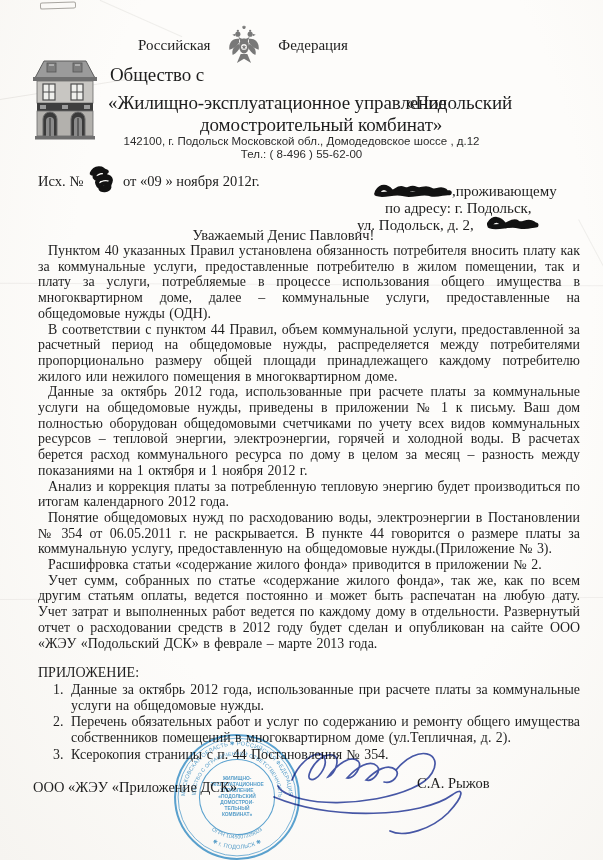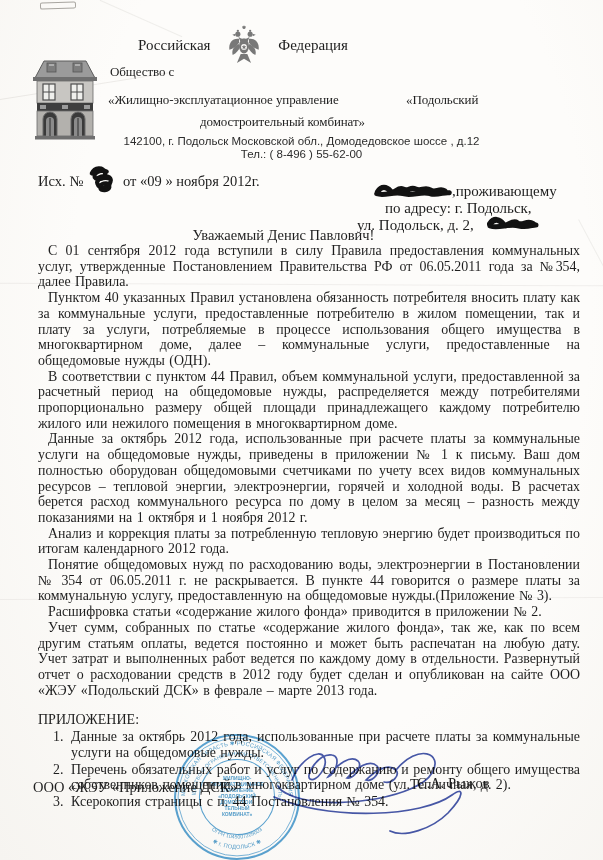--- a/index.html
+++ b/index.html
@@ -18,21 +18,21 @@
   .crease.c1{left:-8px;top:86px;width:180px;height:1px;transform:rotate(-9deg);}
   .crease.c2{left:96px;top:18px;width:90px;height:1px;transform:rotate(24deg);background:rgba(120,115,108,0.10);}
   .crease.c3{left:0;top:284px;width:603px;height:1px;background:rgba(110,105,100,0.09);transform:rotate(0.25deg);}
   .crease.c4{left:0;top:598px;width:603px;height:1px;background:rgba(110,105,100,0.08);transform:rotate(-0.2deg);}
   .crease.c5{left:560px;top:250px;width:70px;height:1px;transform:rotate(62deg);background:rgba(120,115,108,0.10);}
   .staple{position:absolute;left:40px;top:2px;width:34px;height:5px;border:1.4px solid rgba(100,96,90,0.55);border-radius:2px;transform:rotate(-2deg);}
   
   .building{position:absolute;left:30px;top:56px;}
   .fed-row{position:absolute;left:138px;top:24px;width:210px;display:flex;align-items:center;justify-content:space-between;gap:11px;}
   .fed-row span{font-size:15px;white-space:nowrap;}
-  .org{position:absolute;white-space:nowrap;font-size:13px;letter-spacing:-0.1px;}
+  .org{position:absolute;white-space:nowrap;font-size:19px;letter-spacing:-0.1px;}
   .org.l1a{left:110px;top:64px;}
   .org.l1b{left:283px;top:64px;}
   .org.l2a{left:108px;top:92px;}
   .org.l2b{left:406px;top:92px;}
   .org.l3{left:200px;top:114px;}
   .addr{position:absolute;left:0;top:135px;width:603px;text-align:center;
         font-family:"Liberation Sans",sans-serif;font-size:11.5px;color:#2c2c2c;}
   .tel{position:absolute;left:0;top:148px;width:603px;text-align:center;
         font-family:"Liberation Sans",sans-serif;font-size:11.5px;color:#2c2c2c;}
   
@@ -158,21 +158,20 @@
   <span class="rcp r2">по адресу: г. Подольск,</span>
   <span class="rcp r3">ул. Подольск, д. 2,</span>
   <svg class="scr apt" width="52" height="15" viewBox="0 0 52 15">
     <path class="blot" stroke-width="6" d="M3,8 C7,2 12,3 16,8 C20,13 25,3 30,7 C35,11 40,4 46,8"></path>
     <path class="blot" stroke-width="5" d="M3,10 C12,13 22,7 32,10 C40,12 45,9 49,9"></path>
   </svg>
 
   <div class="salut">Уважаемый Денис Павлович!</div>
 
   <div class="bodytext">
-    <p>С 01 сентября 2012 года вступили в силу Правила предоставления коммунальных услуг, утвержденные Постановлением Правительства РФ от 06.05.2011 года за №354, далее Правила.</p>
     <p>Пунктом 40 указанных Правил установлена обязанность потребителя вносить плату как за коммунальные услуги, предоставленные потребителю в жилом помещении, так и плату за услуги, потребляемые в процессе использования общего имущества в многоквартирном доме, далее – коммунальные услуги, предоставленные на общедомовые нужды (ОДН).</p>
     <p>В соответствии с пунктом 44 Правил, объем коммунальной услуги, предоставленной за расчетный период на общедомовые нужды, распределяется между потребителями пропорционально размеру общей площади принадлежащего каждому потребителю жилого или нежилого помещения в многоквартирном доме.</p>
     <p>Данные за октябрь 2012 года, использованные при расчете платы за коммунальные услуги на общедомовые нужды, приведены в приложении № 1 к письму. Ваш дом полностью оборудован общедомовыми счетчиками по учету всех видов коммунальных ресурсов – тепловой энергии, электроэнергии, горячей и холодной воды. В расчетах берется расход коммунального ресурса по дому в целом за месяц – разность между показаниями на 1 октября и 1 ноября 2012 г.</p>
     <p>Анализ и коррекция платы за потребленную тепловую энергию будет производиться по итогам календарного 2012 года.</p>
     <p>Понятие общедомовых нужд по расходованию воды, электроэнергии в Постановлении № 354 от 06.05.2011 г. не раскрывается. В пункте 44 говорится о размере платы за коммунальную услугу,  предоставленную на общедомовые нужды.(Приложение № 3).</p>
     <p>Расшифровка статьи «содержание жилого фонда» приводится в приложении № 2.</p>
     <p>Учет сумм, собранных по статье «содержание жилого фонда», так же, как по всем другим статьям оплаты, ведется постоянно и может быть распечатан на любую дату. Учет затрат и выполненных работ ведется по каждому дому в отдельности. Развернутый отчет о расходовании средств в 2012 году будет сделан и опубликован на сайте ООО «ЖЭУ «Подольский ДСК» в феврале – марте 2013 года.</p>
     <div class="att-head">ПРИЛОЖЕНИЕ:</div>
     <ol class="att">
       <li>Данные за октябрь 2012 года, использованные при расчете платы за коммунальные услуги на общедомовые нужды.</li>

